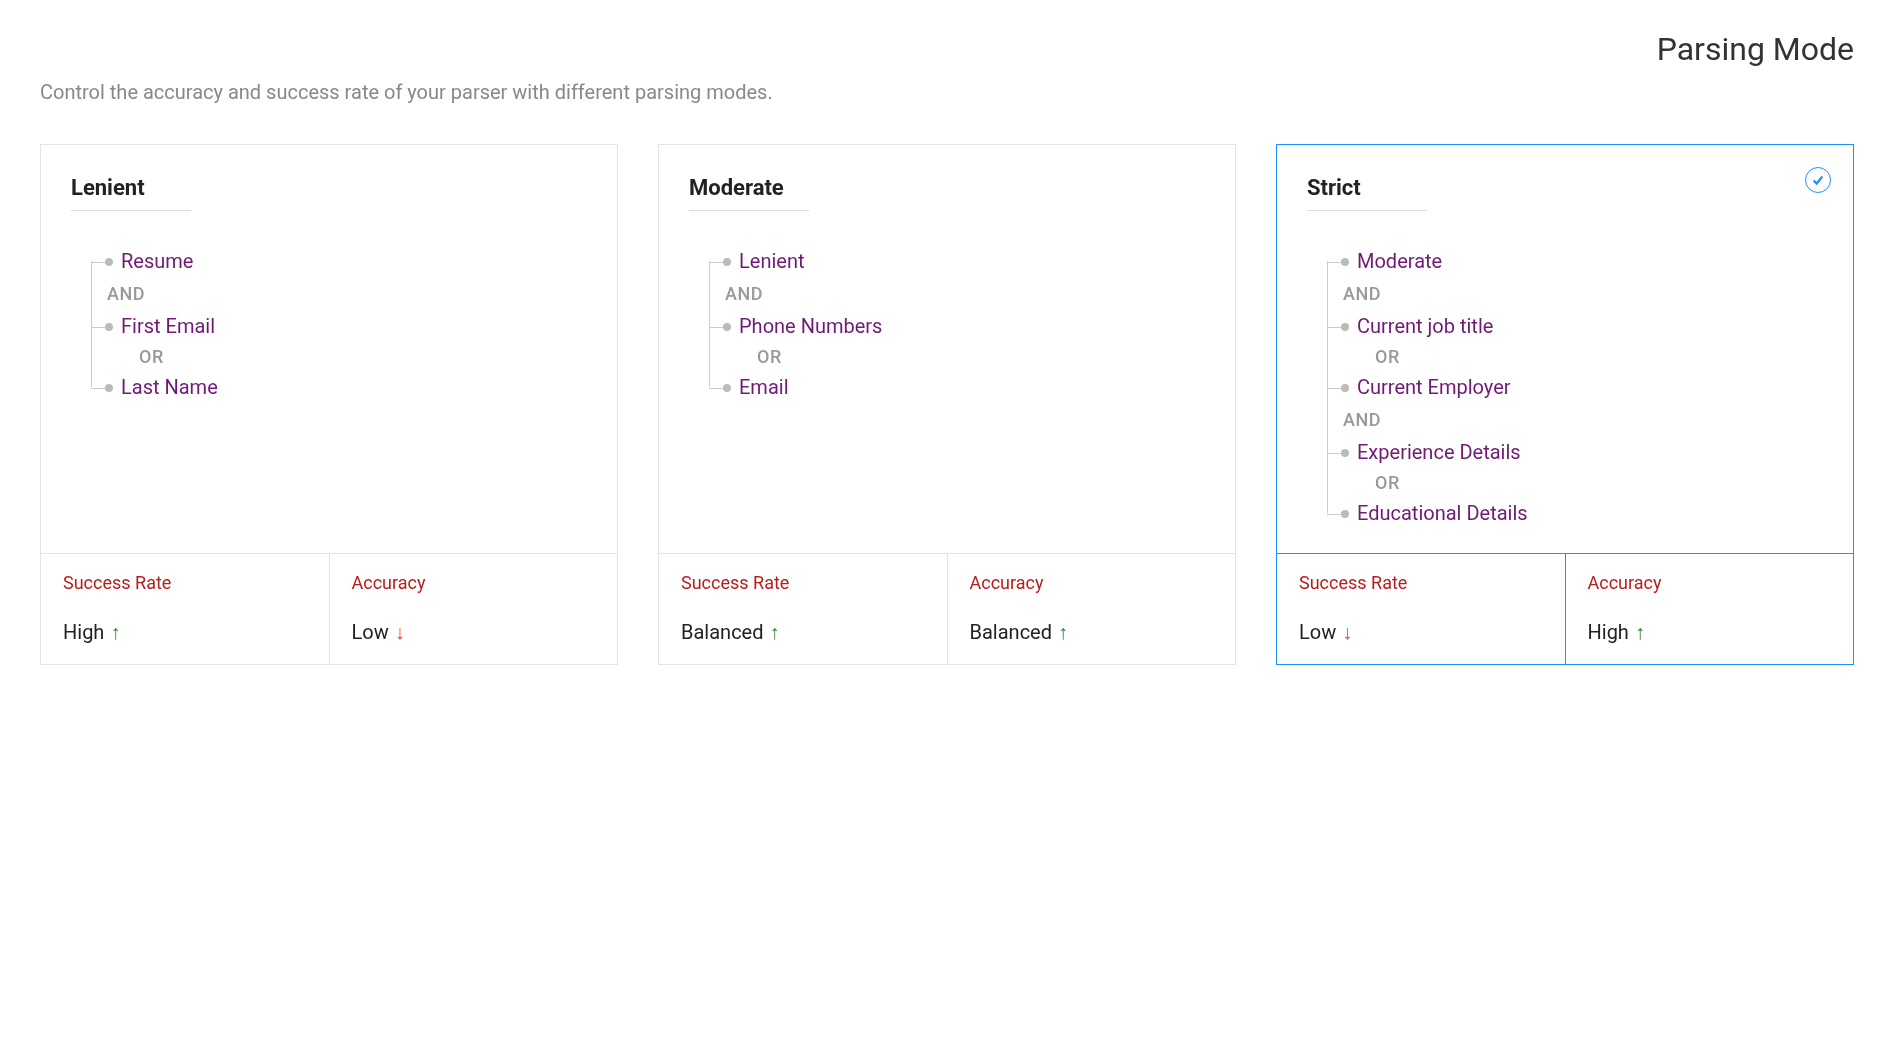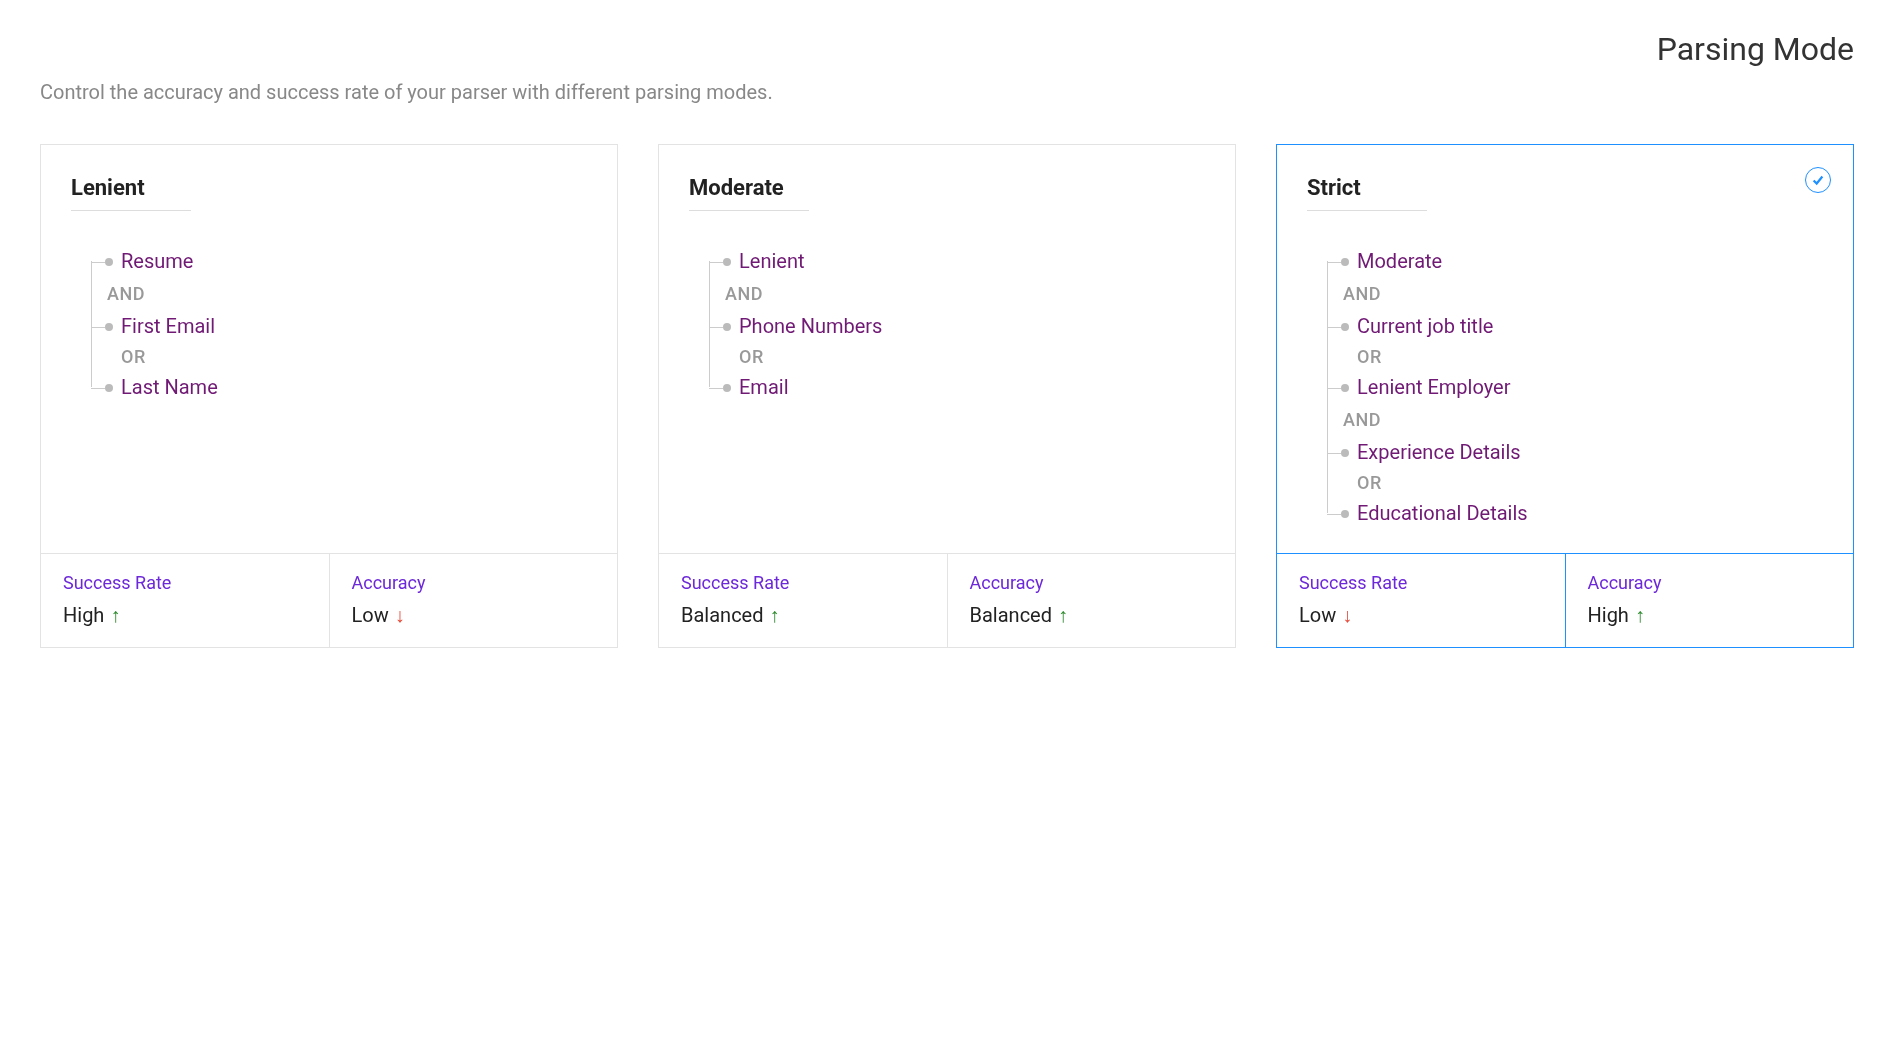--- a/index.html
+++ b/index.html
@@ -85,21 +85,21 @@
     background: #bbb;
     border-radius: 50%;
   }
   .tree .label {
     color: #701a75;
   }
   .tree .op {
     font-size: 18px;
     color: #999;
     font-weight: 500;
-    padding-left: 30px;
+    padding-left: 48px;
     margin: 4px 0 4px 0;
     letter-spacing: 0.5px;
   }
   .tree .and-op {
     padding-left: 16px;
     margin: 10px 0;
   }
   
   .group { position: relative; }
   .group::before {
@@ -128,22 +128,22 @@
   .card.selected .footer-cell + .footer-cell { border-left: 1px solid #1e90ff; }
   .footer-cell {
     flex: 1;
     padding: 18px 22px 20px 22px;
   }
   .footer-cell + .footer-cell {
     border-left: 1px solid #e3e3e3;
   }
   .footer-label {
     font-size: 18px;
-    color: #6d28d9;
-    margin-bottom: 10px;
+    color: #b91c1c;
+    margin-bottom: 27px;
   }
   .footer-value {
     font-size: 20px;
     color: #222;
     display: flex;
     align-items: center;
     gap: 6px;
   }
   .arrow-up { color: #2e8b2e; font-weight: 700; }
   .arrow-down { color: #e74c3c; font-weight: 700; }
@@ -230,21 +230,21 @@
     </div>
     <div class="card-body">
       <div class="card-title">Strict</div>
       <div class="tree">
         <div class="group">
           <div class="item"><span class="label">Moderate</span></div>
           <div class="op and-op">AND</div>
           <div class="group">
             <div class="item"><span class="label">Current job title</span></div>
             <div class="op">OR</div>
-            <div class="item"><span class="label">Lenient Employer</span></div>
+            <div class="item"><span class="label">Current Employer</span></div>
           </div>
           <div class="op and-op">AND</div>
           <div class="group">
             <div class="item"><span class="label">Experience Details</span></div>
             <div class="op">OR</div>
             <div class="item"><span class="label">Educational Details</span></div>
           </div>
         </div>
       </div>
     </div>

